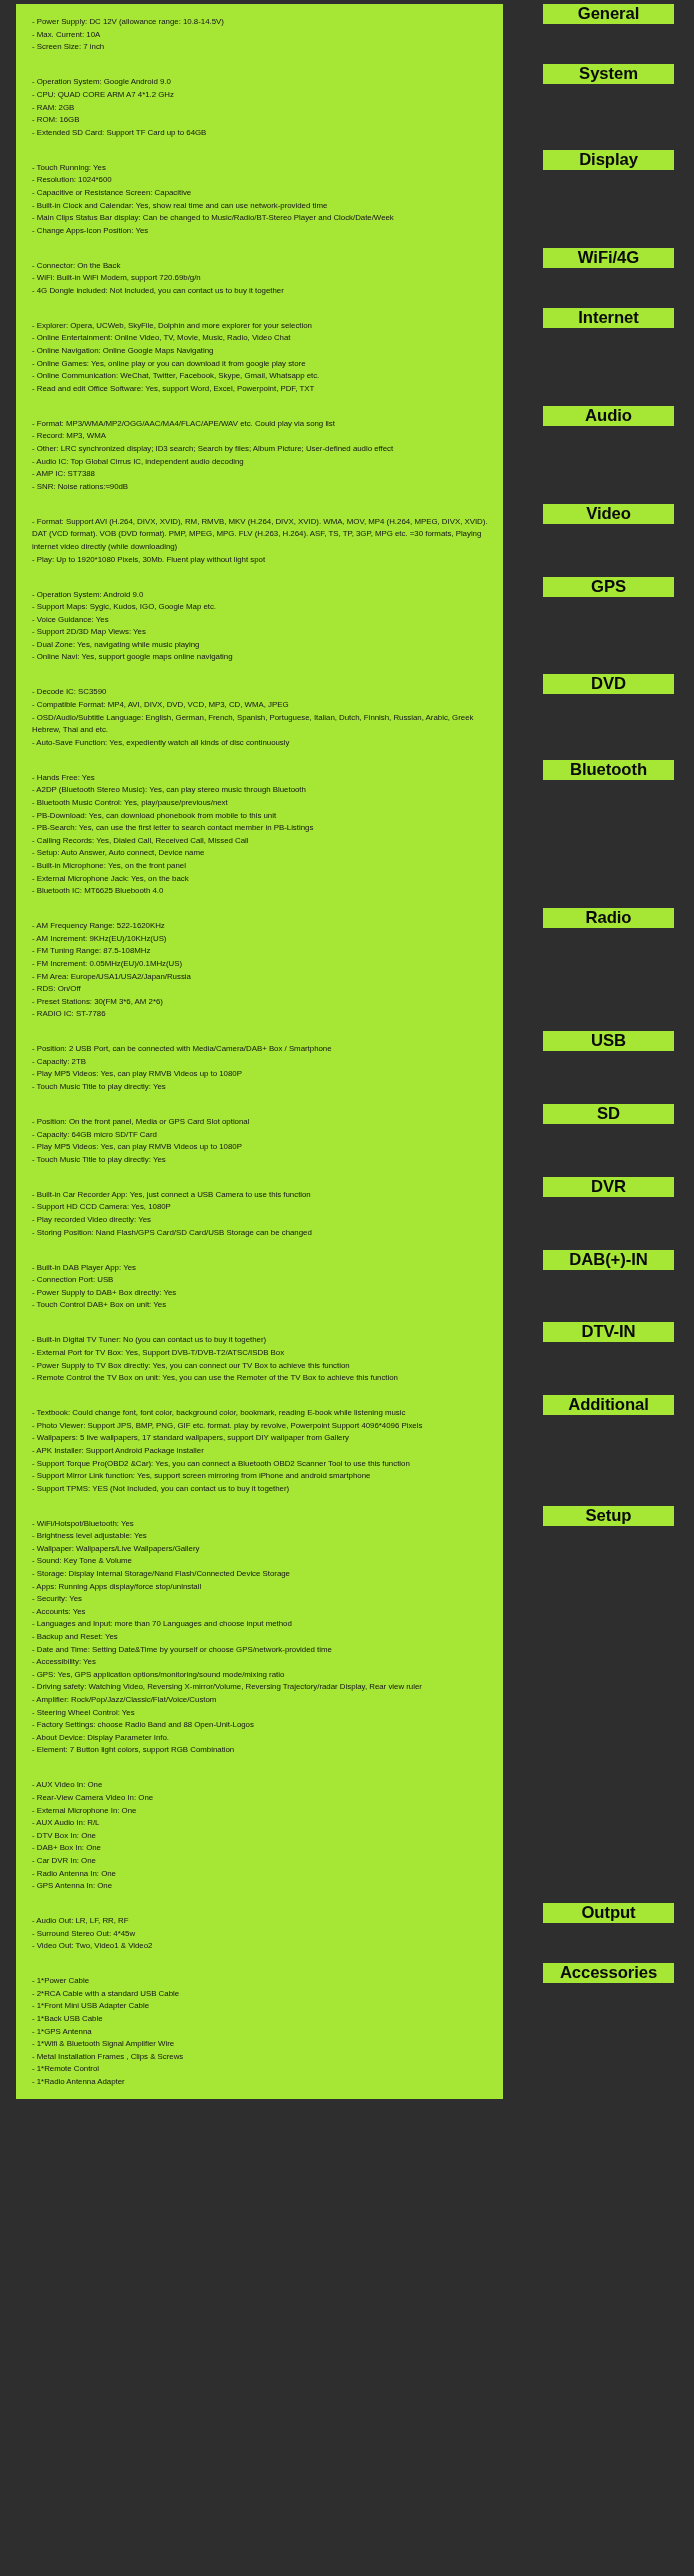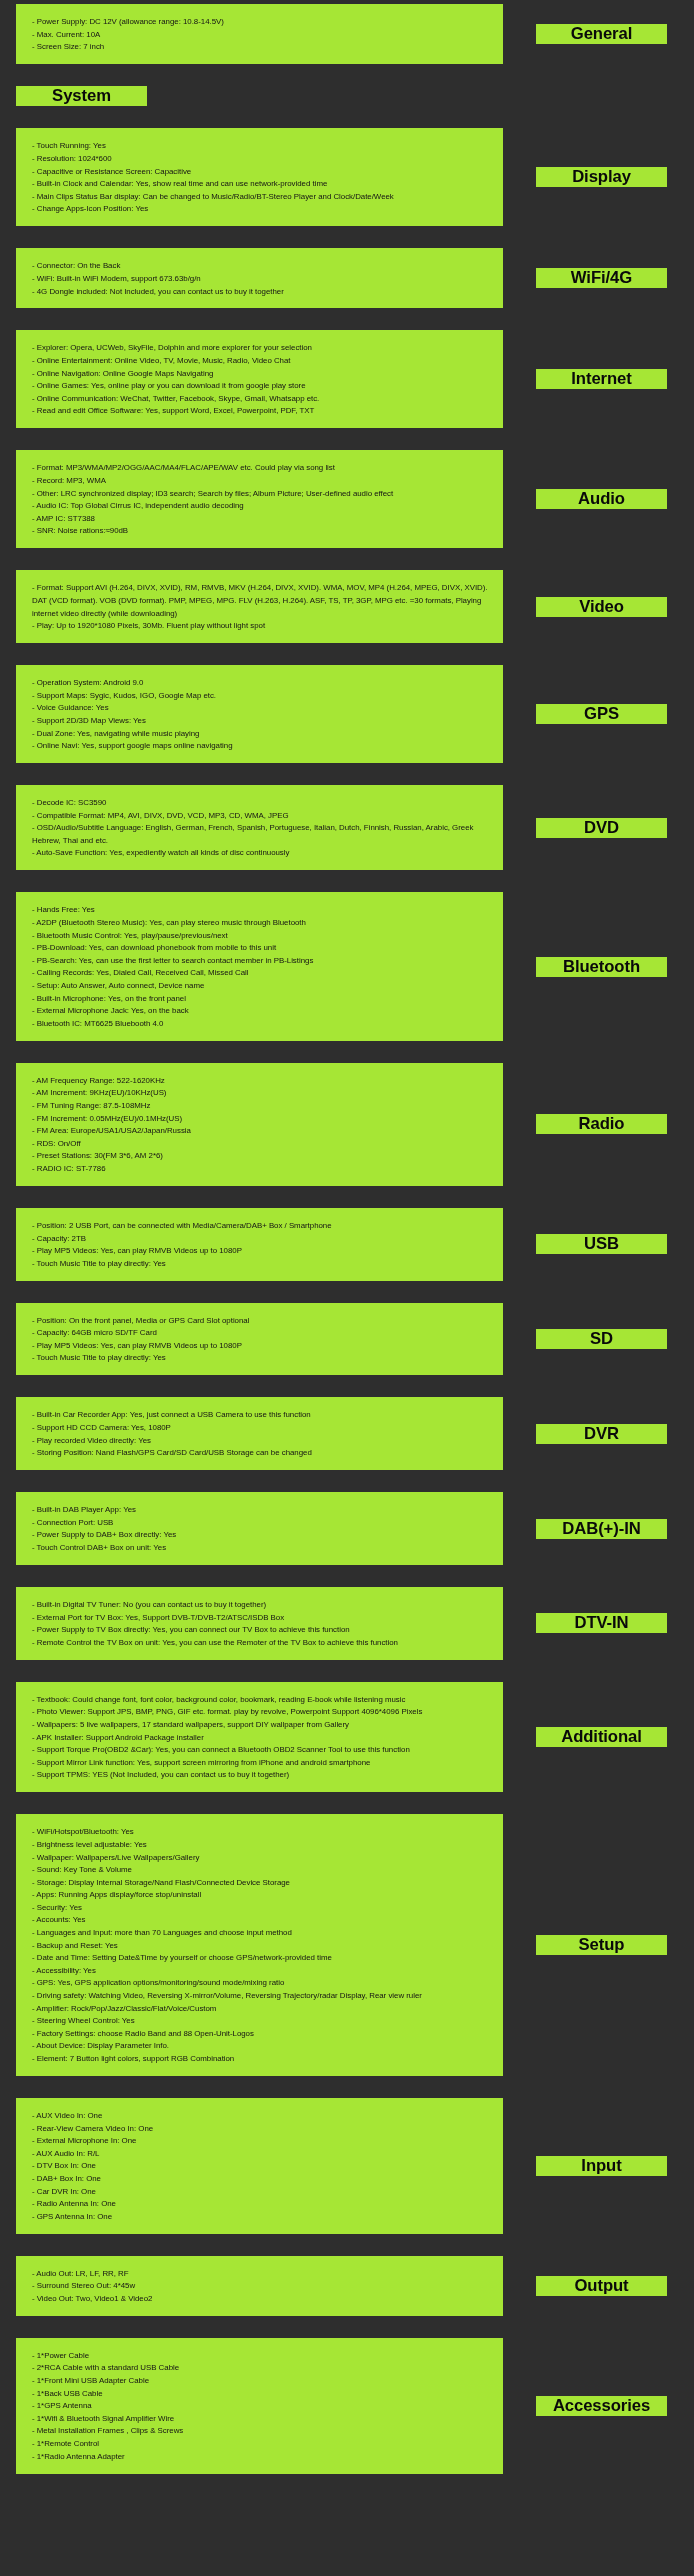--- a/index.html
+++ b/index.html
@@ -13,24 +13,24 @@
     -webkit-font-smoothing: antialiased;
   }
   .spec-sheet {
     width: 695px;
     background: #2e2e2e;
     padding: 4.2px 0 5.6px 0;
     box-sizing: border-box;
   }
   .spec-row {
     display: flex;
-    align-items: center;
+    align-items: flex-start;
     justify-content: space-between;
-    padding: 0 28px 0 16px;
-    margin-bottom: 22px;
+    padding: 0 21px 0 16px;
+    margin-bottom: 0;
     box-sizing: border-box;
   }
   .spec-desc {
     background: #a6e635;
     width: 487px;
     box-sizing: border-box;
     padding: 12px 9.7px 10.4px 16px;
     display: flex;
     flex-direction: column;
     justify-content: center;
@@ -67,41 +67,48 @@
       <div class="spec-desc">
         <div class="spec-line">- Power Supply: DC 12V (allowance range: 10.8-14.5V)</div>
         <div class="spec-line">- Max. Current: 10A</div>
         <div class="spec-line">- Screen Size: 7 inch</div>
       </div>
       <div class="spec-label">
         <div class="spec-label-text">General</div>
       </div>
     </div>
     <div class="spec-row">
+      <div class="spec-desc">
+        <div class="spec-line">- Operation System: Google Android 9.0</div>
+        <div class="spec-line">- CPU: QUAD CORE ARM A7  4*1.2 GHz</div>
+        <div class="spec-line">- RAM: 2GB</div>
+        <div class="spec-line">- ROM: 16GB</div>
+        <div class="spec-line">- Extended SD Card: Support TF Card up to 64GB</div>
+      </div>
       <div class="spec-label">
         <div class="spec-label-text">System</div>
       </div>
     </div>
     <div class="spec-row">
       <div class="spec-desc">
         <div class="spec-line">- Touch Running: Yes</div>
         <div class="spec-line">- Resolution: 1024*600</div>
         <div class="spec-line">- Capacitive or Resistance Screen: Capacitive</div>
         <div class="spec-line">- Built-in Clock and Calendar: Yes, show real time and can use network-provided time</div>
         <div class="spec-line">- Main Clips Status Bar display: Can be changed to Music/Radio/BT-Stereo Player and Clock/Date/Week</div>
         <div class="spec-line">- Change Apps-Icon Position: Yes</div>
       </div>
       <div class="spec-label">
         <div class="spec-label-text">Display</div>
       </div>
     </div>
     <div class="spec-row">
       <div class="spec-desc">
         <div class="spec-line">- Connector: On the Back</div>
-        <div class="spec-line">- WiFi: Built-in WiFi Modem, support 673.63b/g/n</div>
+        <div class="spec-line">- WiFi: Built-in WiFi Modem, support 720.69b/g/n</div>
         <div class="spec-line">- 4G Dongle included: Not Included, you can contact us to buy it together</div>
       </div>
       <div class="spec-label">
         <div class="spec-label-text">WiFi/4G</div>
       </div>
     </div>
     <div class="spec-row">
       <div class="spec-desc">
         <div class="spec-line">- Explorer: Opera, UCWeb, SkyFile, Dolphin and more explorer for your selection</div>
         <div class="spec-line">- Online Entertainment: Online Video, TV, Movie, Music, Radio, Video Chat</div>
@@ -292,23 +299,20 @@
         <div class="spec-line">- AUX Video In: One</div>
         <div class="spec-line">- Rear-View Camera Video In: One</div>
         <div class="spec-line">- External Microphone In: One</div>
         <div class="spec-line">- AUX Audio In: R/L</div>
         <div class="spec-line">- DTV Box In: One</div>
         <div class="spec-line">- DAB+ Box In: One</div>
         <div class="spec-line">- Car DVR In: One</div>
         <div class="spec-line">- Radio Antenna In: One</div>
         <div class="spec-line">- GPS Antenna In: One</div>
       </div>
-      <div class="spec-label">
-        <div class="spec-label-text">Input</div>
-      </div>
     </div>
     <div class="spec-row">
       <div class="spec-desc">
         <div class="spec-line">- Audio Out: LR, LF, RR, RF</div>
         <div class="spec-line">- Surround Stereo Out:  4*45w</div>
         <div class="spec-line">- Video Out: Two, Video1 &amp; Video2</div>
       </div>
       <div class="spec-label">
         <div class="spec-label-text">Output</div>
       </div>

